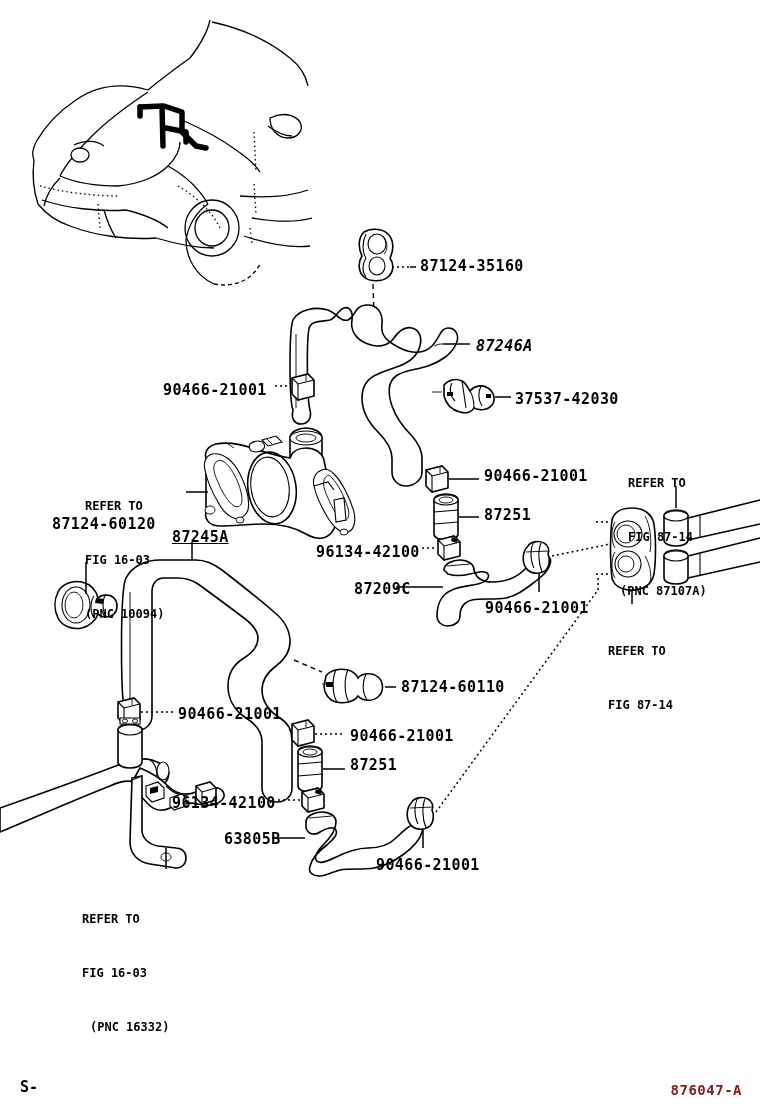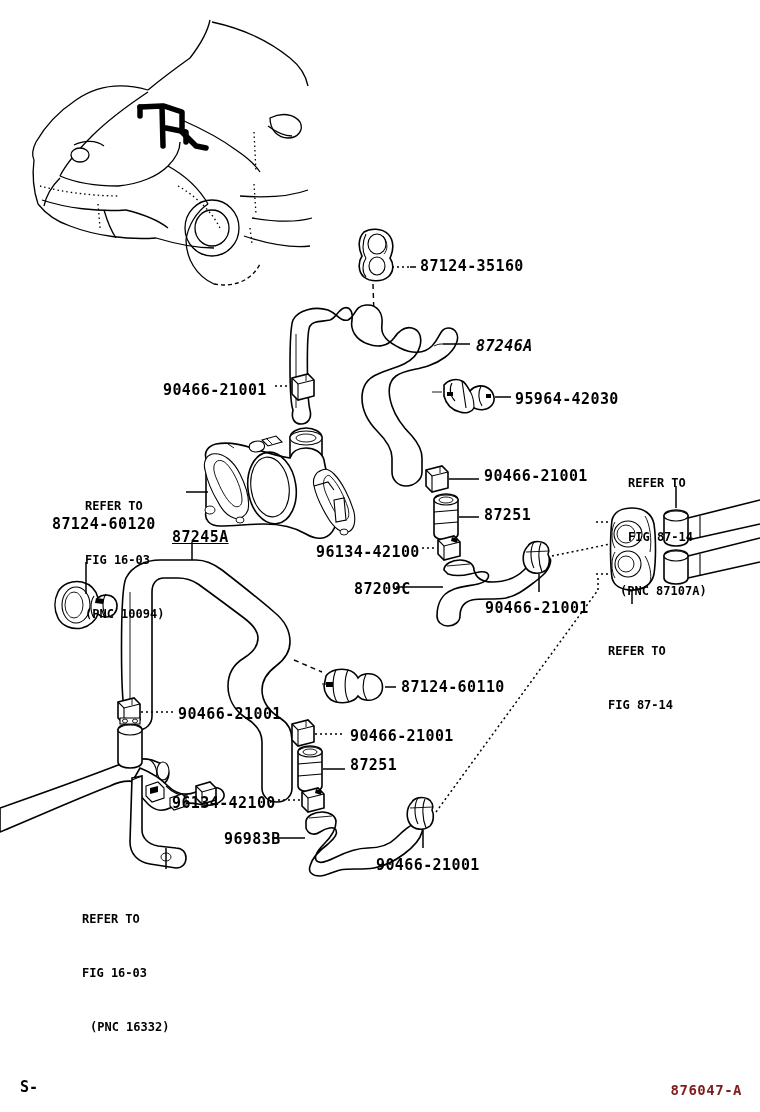--- a/index.html
+++ b/index.html
@@ -571,35 +571,35 @@
 
       <path class="lead" d="M166,848 L 166,869"></path>
 
       <path class="ln-thin wht" d="M170,798 L 182,794 L 186,798 L 186,806 L 174,810 L 170,806 Z"></path>
     </g>
 
   </svg>
 
   <div class="lbl" style="left:420px; top:258px;">87124-35160</div>
   <div class="lbl" style="left:476px; top:338px;font-style:italic;">87246A</div>
-  <div class="lbl" style="left:515px; top:391px;">95964-42030</div>
+  <div class="lbl" style="left:515px; top:391px;">37537-42030</div>
   <div class="lbl" style="left:163px; top:382px;">90466-21001</div>
   <div class="lbl" style="left:484px; top:468px;">90466-21001</div>
   <div class="lbl" style="left:484px; top:507px;">87251</div>
   <div class="lbl" style="left:316px; top:544px;">96134-42100</div>
   <div class="lbl" style="left:354px; top:581px;">87209C</div>
   <div class="lbl" style="left:485px; top:600px;">90466-21001</div>
   <div class="lbl" style="left:172px; top:529px;text-decoration:underline;">87245A</div>
   <div class="lbl" style="left:52px; top:516px;">87124-60120</div>
   <div class="lbl" style="left:178px; top:706px;">90466-21001</div>
   <div class="lbl" style="left:401px; top:679px;">87124-60110</div>
   <div class="lbl" style="left:350px; top:728px;">90466-21001</div>
   <div class="lbl" style="left:350px; top:757px;">87251</div>
   <div class="lbl" style="left:172px; top:795px;">96134-42100</div>
-  <div class="lbl" style="left:224px; top:831px;">96983B</div>
+  <div class="lbl" style="left:224px; top:831px;">63805B</div>
   <div class="lbl" style="left:376px; top:857px;">90466-21001</div>
 
   <div class="lbl multi small" style="left:85px; top:461px;">
     <div>REFER TO</div>
     <div>FIG 16-03</div>
     <div>(PNC 10094)</div>
   </div>
 
   <div class="lbl multi small" style="left:628px; top:438px;">
     <div>REFER TO</div>

